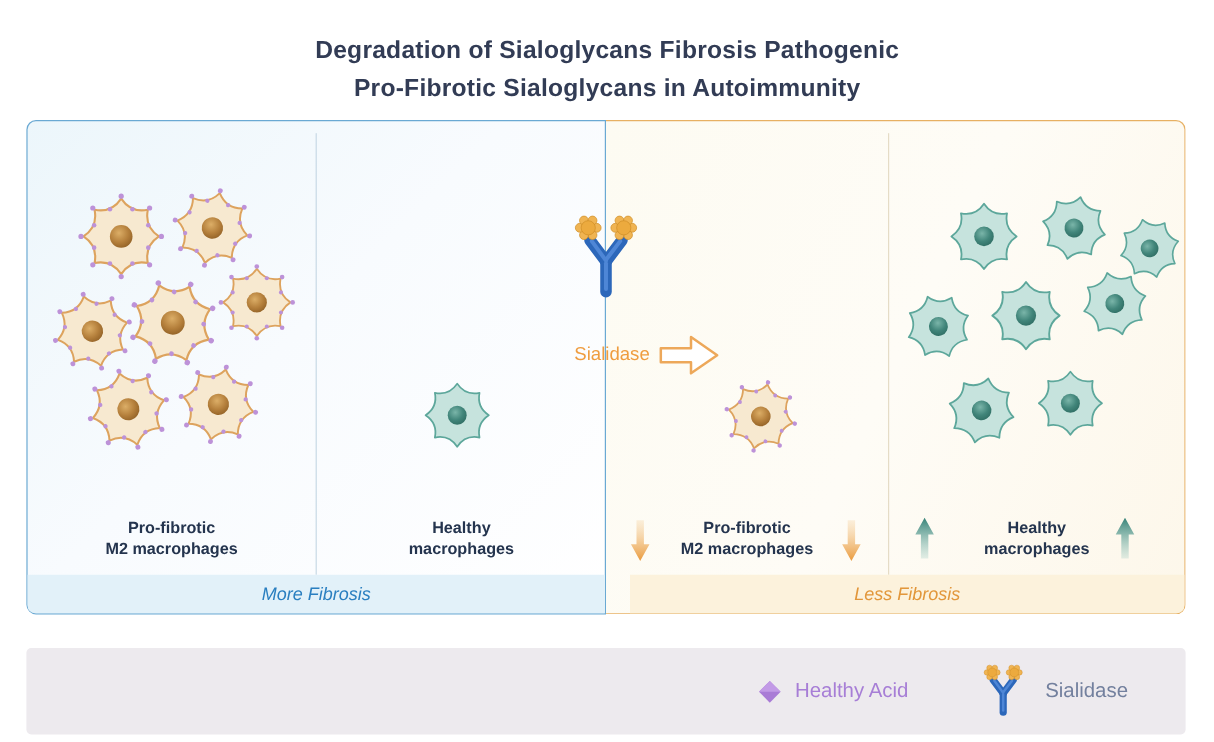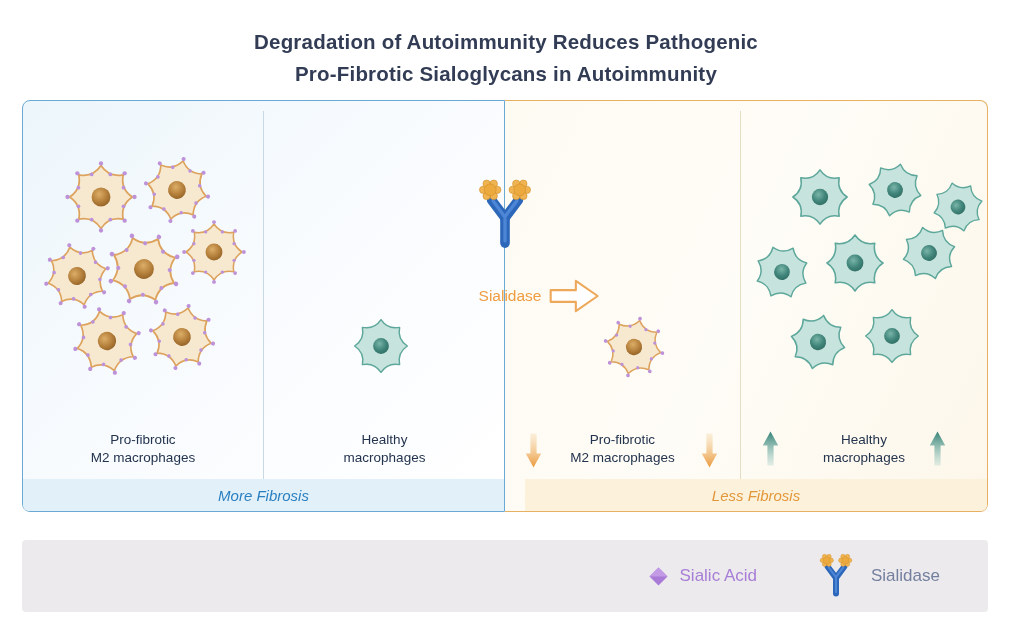--- a/index.html
+++ b/index.html
@@ -16,21 +16,21 @@
          background:linear-gradient(115deg,#fdfbf2 0%,#fefcf6 50%,#fdf7ea 100%);}
   .vdivider{position:absolute;top:10px;width:1px;height:368px;}
   .panel-left  .vdivider{left:240px;background:#c8d9e5;}
   .panel-right .vdivider{left:235px;background:#e5dcc6;}
   .panel-footer{position:absolute;left:0;right:0;bottom:0;height:32px;display:flex;
          align-items:center;justify-content:center;font-style:italic;font-size:15px;}
   .panel-left  .panel-footer{background:#e2f1f9;color:#2a7fc0;border-radius:0 0 0 6px;}
   .panel-right .panel-footer{background:#fcf2dc;color:#e2973b;border-radius:0 0 6px 0;margin-left:20px;}
   .cell{position:absolute;}
   .rot1{transform:rotate(12deg);} .rot2{transform:rotate(-14deg);} .rot3{transform:rotate(25deg);}
-  .cell-label{position:absolute;bottom:44px;text-align:center;font-weight:normal;
+  .cell-label{position:absolute;bottom:44px;text-align:center;font-weight:bold;
          font-size:13.5px;line-height:1.32;color:#24344e;}
   .cell-label span{display:block;}
   .trend-arrow{position:absolute;width:17px;height:45px;}
   .enzyme-big{position:absolute;left:446px;top:76px;width:74px;height:78px;}
   .flow-row{position:absolute;left:430px;top:176px;width:176px;height:40px;
          display:flex;align-items:center;justify-content:center;gap:8px;}
   .flow-label{color:#ef9d40;font-size:15.5px;}
   .flow-arrow{width:52px;height:38px;flex:0 0 auto;}
   .legend{position:absolute;left:22px;top:540px;width:966px;height:72px;background:#edeaee;
          border-radius:4px;display:flex;align-items:center;justify-content:flex-end;
@@ -130,21 +130,21 @@
     <symbol id="diamond" viewBox="0 0 40 40">
       <polygon points="20,1 39,20 20,39 1,20" fill="#a97bd6"></polygon>
       <polygon points="20,1 39,20 1,20" fill="#c29ae6"></polygon>
     </symbol>
   </defs>
 </svg>
 
 <div class="stage">
 
   <div class="title">
-    <div>Degradation of Autoimmunity Reduces Pathogenic</div>
+    <div>Degradation of Sialoglycans Fibrosis Pathogenic</div>
     <div>Pro-Fibrotic Sialoglycans in Autoimmunity</div>
   </div>
 
   <div class="board">
 
     <div class="panel panel-left">
       <div class="vdivider"></div>
 
       <svg class="cell" style="left:41px;top:59px;width:74px;height:74px">
           <use href="#cellPro"></use>
@@ -251,21 +251,21 @@
         </svg>
     </div>
 
   </div>
 
   <div class="legend">
     <div class="legend-item">
       <svg width="19" height="19">
           <use href="#diamond"></use>
         </svg>
-      <span class="legend-label-sialic">Sialic Acid</span>
+      <span class="legend-label-sialic">Healthy Acid</span>
     </div>
     <div class="legend-item">
       <svg width="46" height="48">
           <use href="#enzyme"></use>
         </svg>
       <span class="legend-label-sialidase">Sialidase</span>
     </div>
   </div>
 
 </div>

